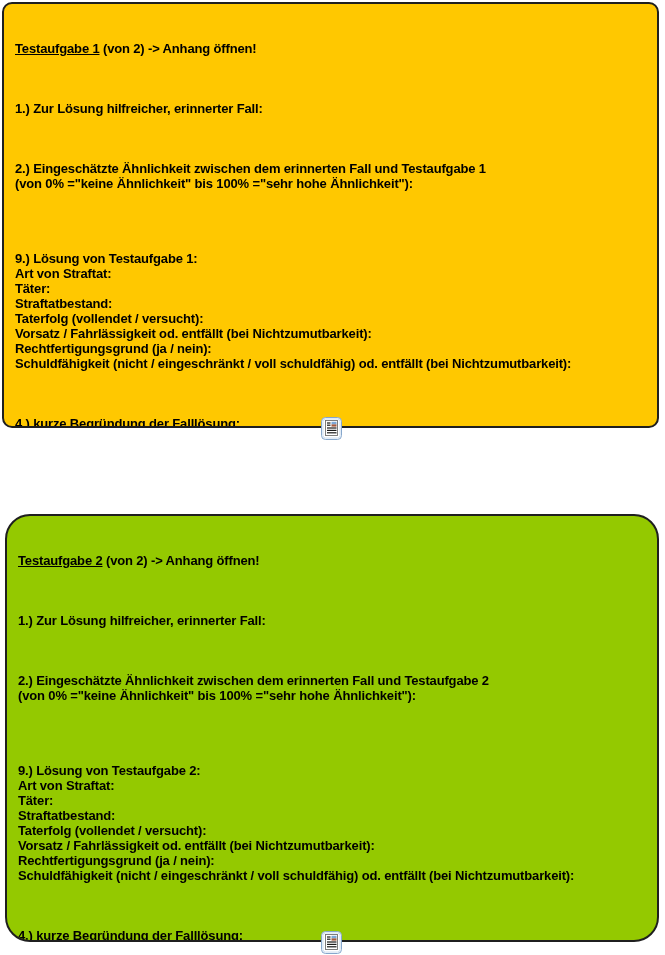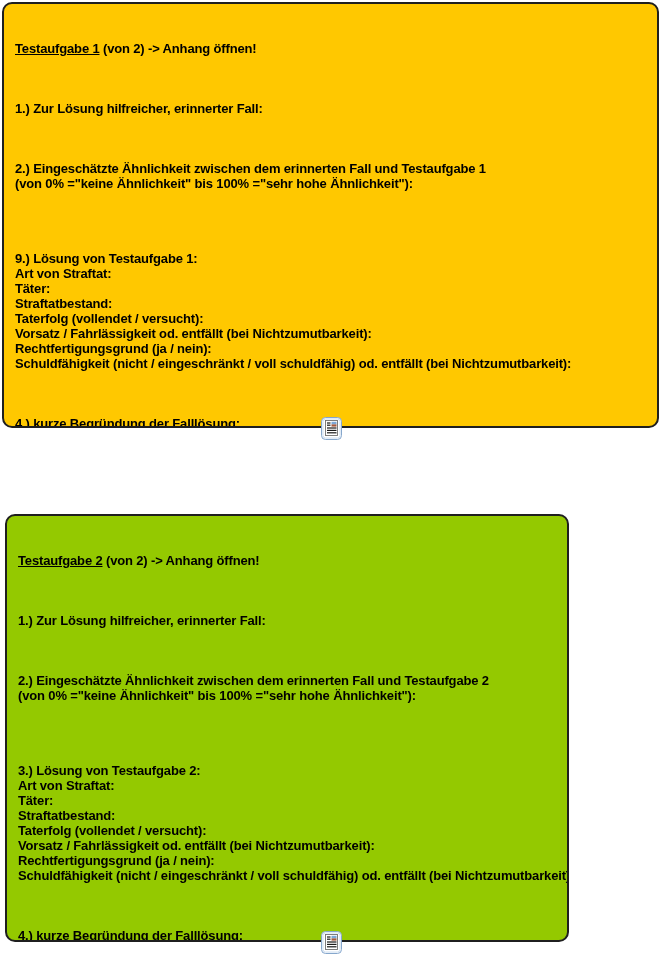--- a/index.html
+++ b/index.html
@@ -26,22 +26,23 @@
     white-space: pre;
     overflow: hidden;
   }
   .panel-1 {
     left: 2px; top: 2px;
     width: 657px; height: 426px;
     background: var(--panel1-bg, #ffc800);
   }
   .panel-2 {
     left: 5px; top: 514px;
-    width: 564px; height: 428px;
+    width: 654px; height: 428px;
     background: var(--panel2-bg, #94c900);
+    border-radius: 25px;
   }
   .panel p { margin: 0 0 15px 0; }
   .panel p.double-gap { margin-top: 15px; }
   .panel p:last-child { margin-bottom: 0; }
   .title-link { text-decoration: underline; cursor: pointer; }
 
   .attach-btn {
     position: absolute;
     left: 321px;
     width: 21px; height: 23px;
@@ -90,21 +91,21 @@
       <rect x="6" y="12.8" width="9.5" height="1.2" fill="#1a1a1a"></rect>
       <rect x="6" y="15.2" width="9.5" height="1.2" fill="#1a1a1a"></rect>
     </svg>
   </button>
 
   <div class="panel panel-2">
     <p><span class="title-link">Testaufgabe 2</span><span> (von 2) -&gt; Anhang öffnen!</span></p>
     <p>1.) Zur Lösung hilfreicher, erinnerter Fall:</p>
     <p>2.) Eingeschätzte Ähnlichkeit zwischen dem erinnerten Fall und Testaufgabe 2
 (von 0% ="keine Ähnlichkeit" bis 100% ="sehr hohe Ähnlichkeit"):</p>
-    <p class="double-gap">3.) Lösung von Testaufgabe 2:
+    <p class="double-gap">9.) Lösung von Testaufgabe 2:
 Art von Straftat:
 Täter:
 Straftatbestand:
 Taterfolg (vollendet / versucht):
 Vorsatz / Fahrlässigkeit od. entfällt (bei Nichtzumutbarkeit):
 Rechtfertigungsgrund (ja / nein):
 Schuldfähigkeit (nicht / eingeschränkt / voll schuldfähig) od. entfällt (bei Nichtzumutbarkeit):</p>
     <p>4.) kurze Begründung der Falllösung:</p>
     
     

